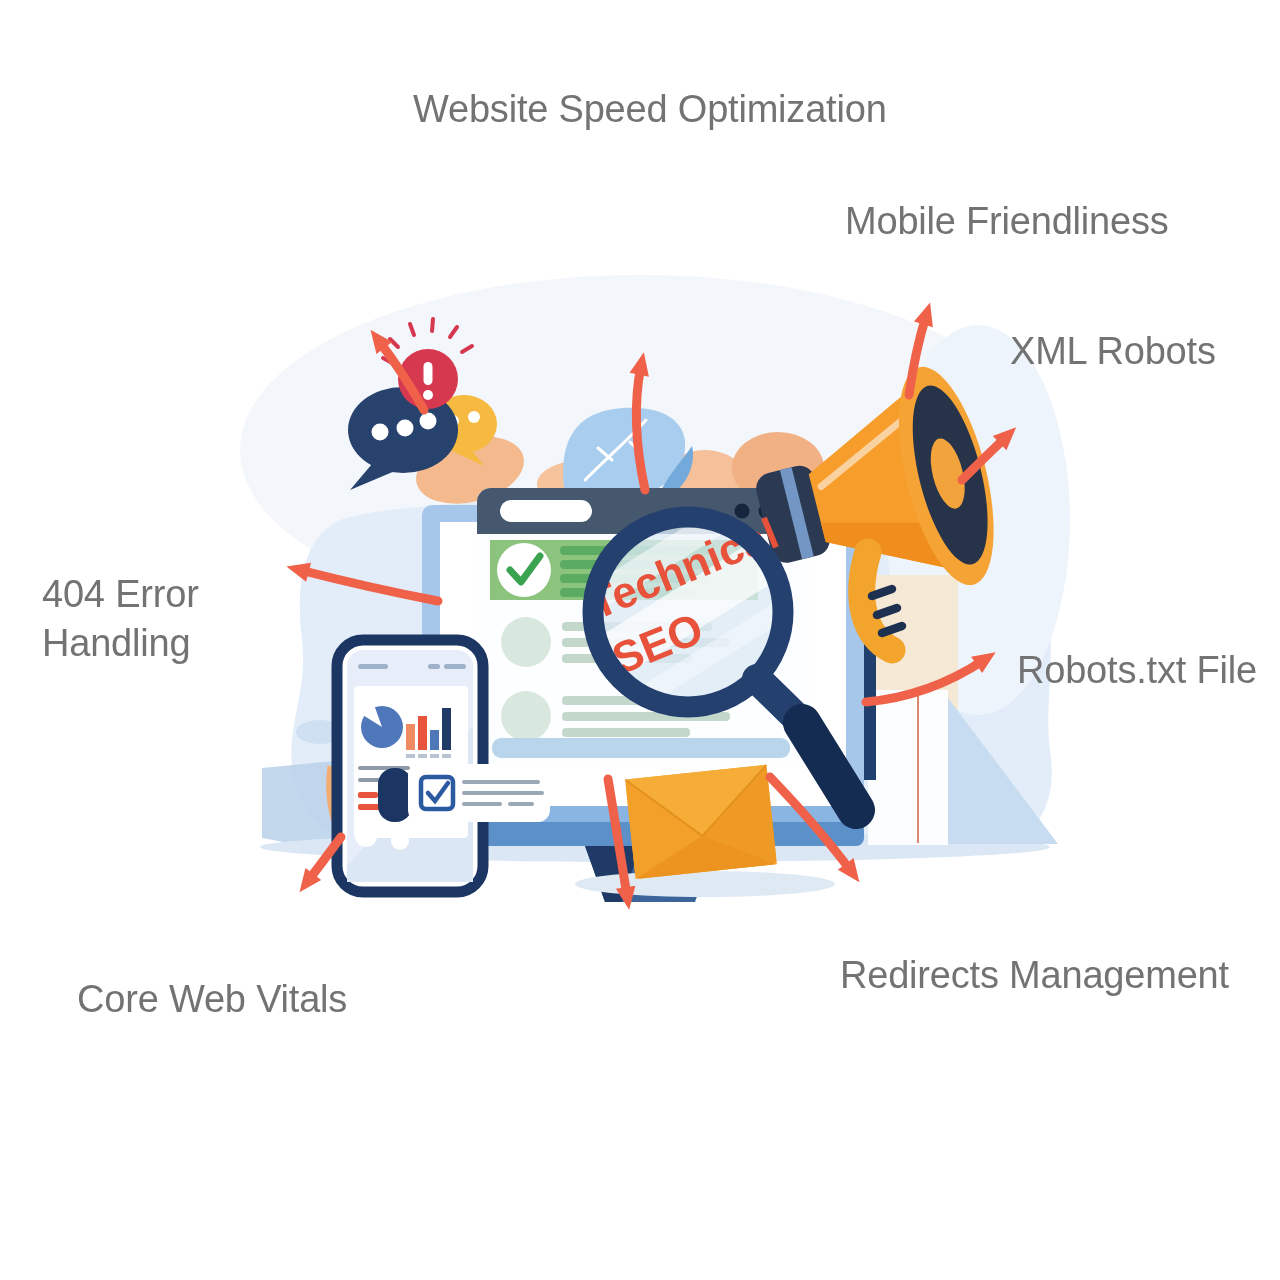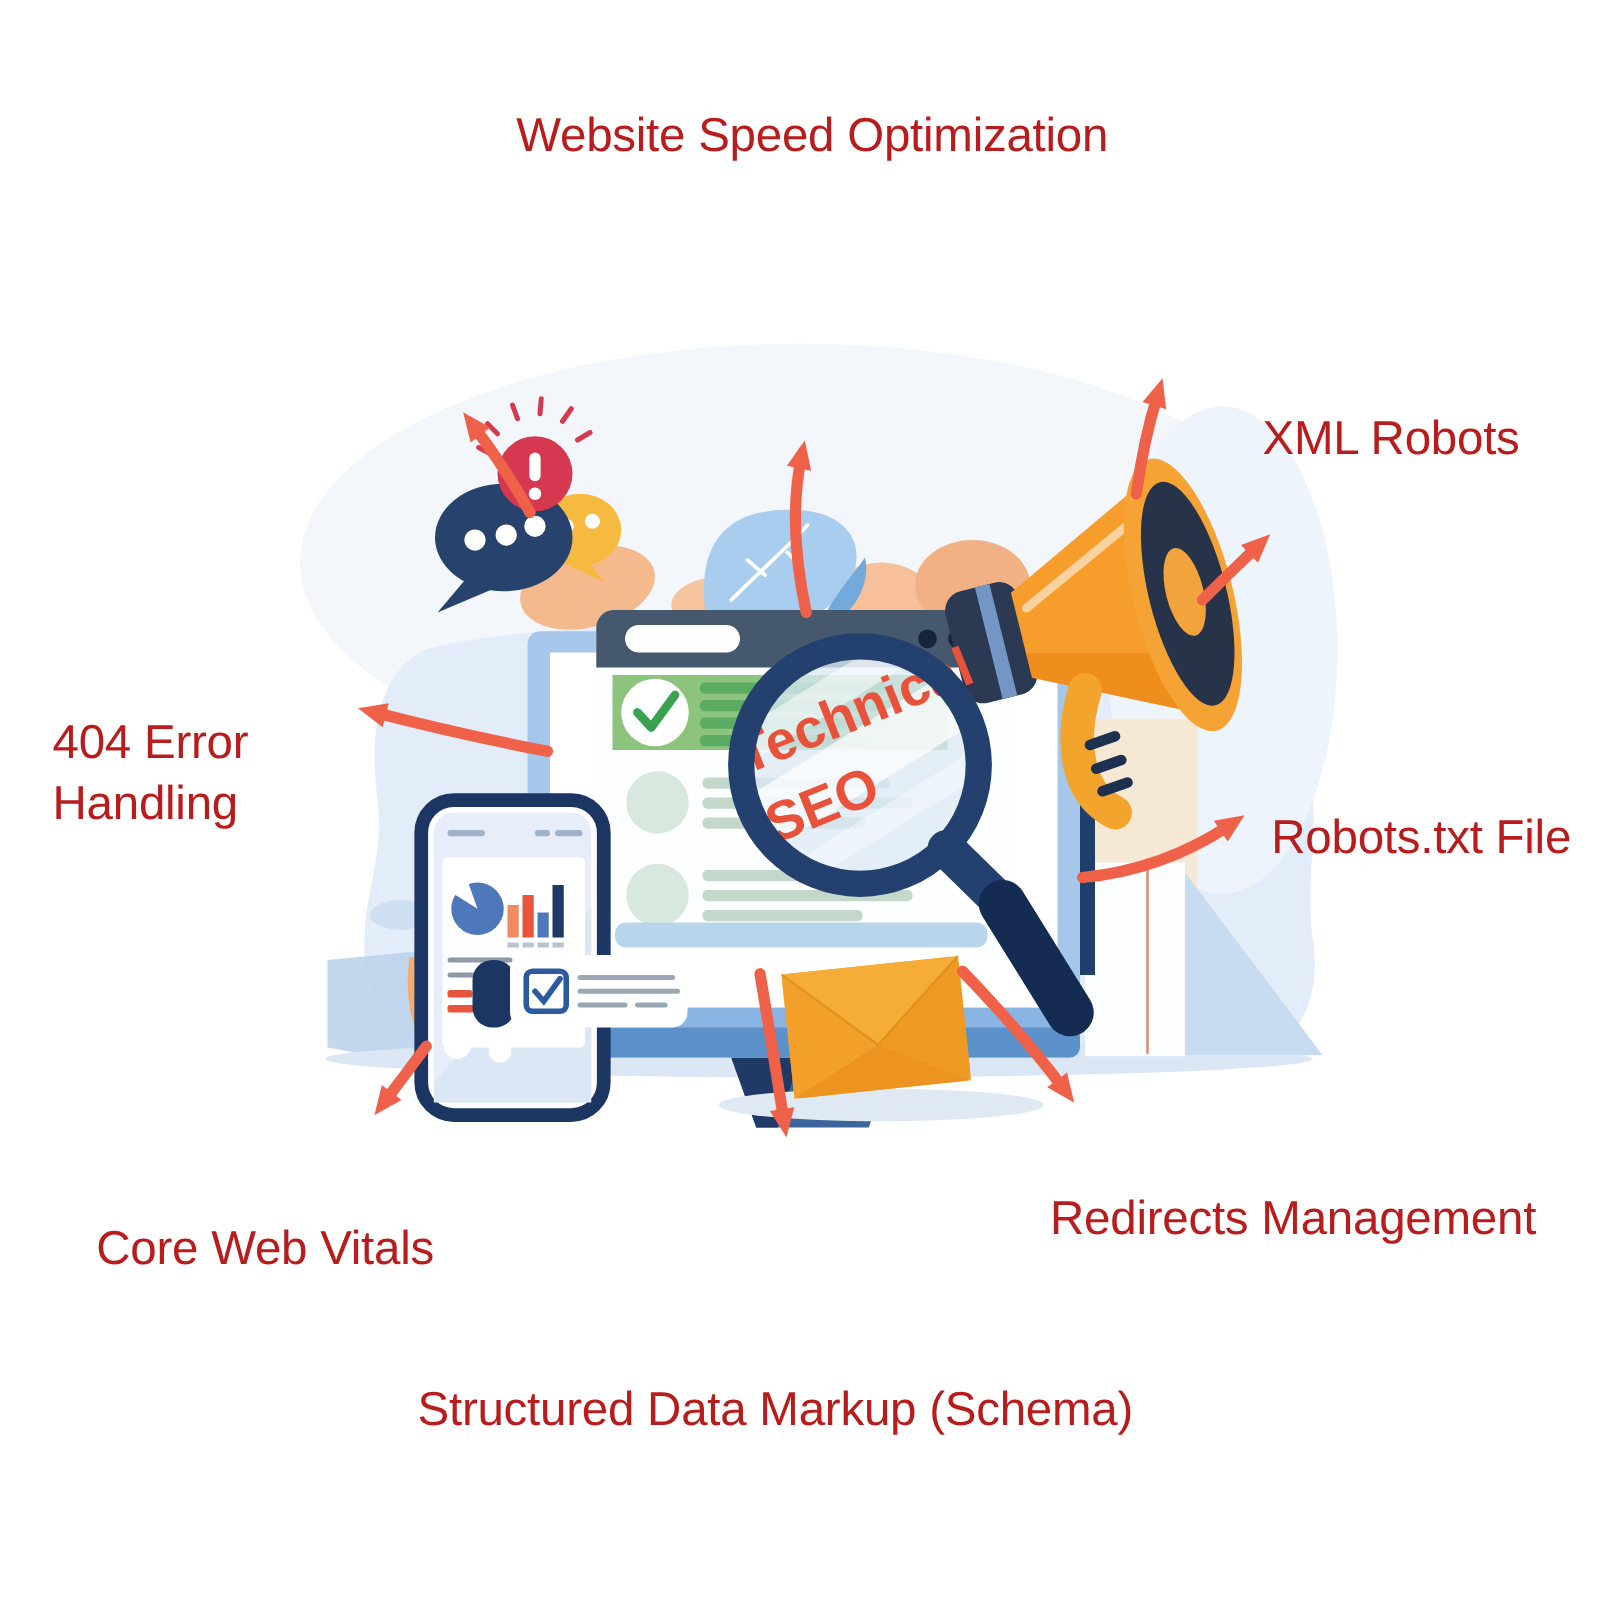--- a/index.html
+++ b/index.html
@@ -2,21 +2,21 @@
 <html><head>
 <meta charset="utf-8">
 <style>
   html,body{margin:0;padding:0;background:#ffffff;}
   .canvas{
     position:relative;width:1280px;height:1280px;background:#ffffff;overflow:hidden;
     font-family:"Liberation Sans","DejaVu Sans",sans-serif;
   }
   .art{position:absolute;left:0;top:0;width:1280px;height:1280px;}
   .lbl{
-    position:absolute;font-size:38px;line-height:1.3;color:#b91c1c;
+    position:absolute;font-size:38px;line-height:1.3;color:#737373;
     letter-spacing:-0.2px;white-space:nowrap;
   }
   .lbl.wrap{white-space:normal;margin-top:42px;}
   .mag-text{font-family:"Liberation Sans","DejaVu Sans",sans-serif;font-weight:bold;}
 </style>
 </head>
 <body>
 
 <div class="canvas">
 
@@ -243,20 +243,20 @@
       <path d="M 962,480 Q 984,458 1006,437" marker-end="url(#ah)"></path>
       <path d="M 866,702 Q 930,696 984,660" marker-end="url(#ah)"></path>
       <path d="M 438,601 Q 370,588 300,570" marker-end="url(#ah)"></path>
       <path d="M 341,837 Q 324,860 308,881" marker-end="url(#ah)"></path>
       <path d="M 608,779 Q 619,845 627,896" marker-end="url(#ah)"></path>
       <path d="M 770,777 Q 818,827 851,871" marker-end="url(#ah)"></path>
     </g>
   </svg>
 
   <div class="lbl" style="left:413px;top:85px;">Website Speed Optimization</div>
+  <div class="lbl" style="left:845px;top:197px;">Mobile Friendliness</div>
   <div class="lbl" style="left:1010px;top:327px;">XML Robots</div>
   <div class="lbl wrap" style="left:42px;top:528px;width:215px;">404 Error Handling</div>
   <div class="lbl" style="left:77px;top:975px;">Core Web Vitals</div>
   <div class="lbl" style="left:1017px;top:646px;">Robots.txt File</div>
   <div class="lbl" style="left:840px;top:951px;">Redirects Management</div>
-  <div class="lbl" style="left:334px;top:1104px;">Structured Data Markup (Schema)</div>
 
 </div>
 
 </body></html>

